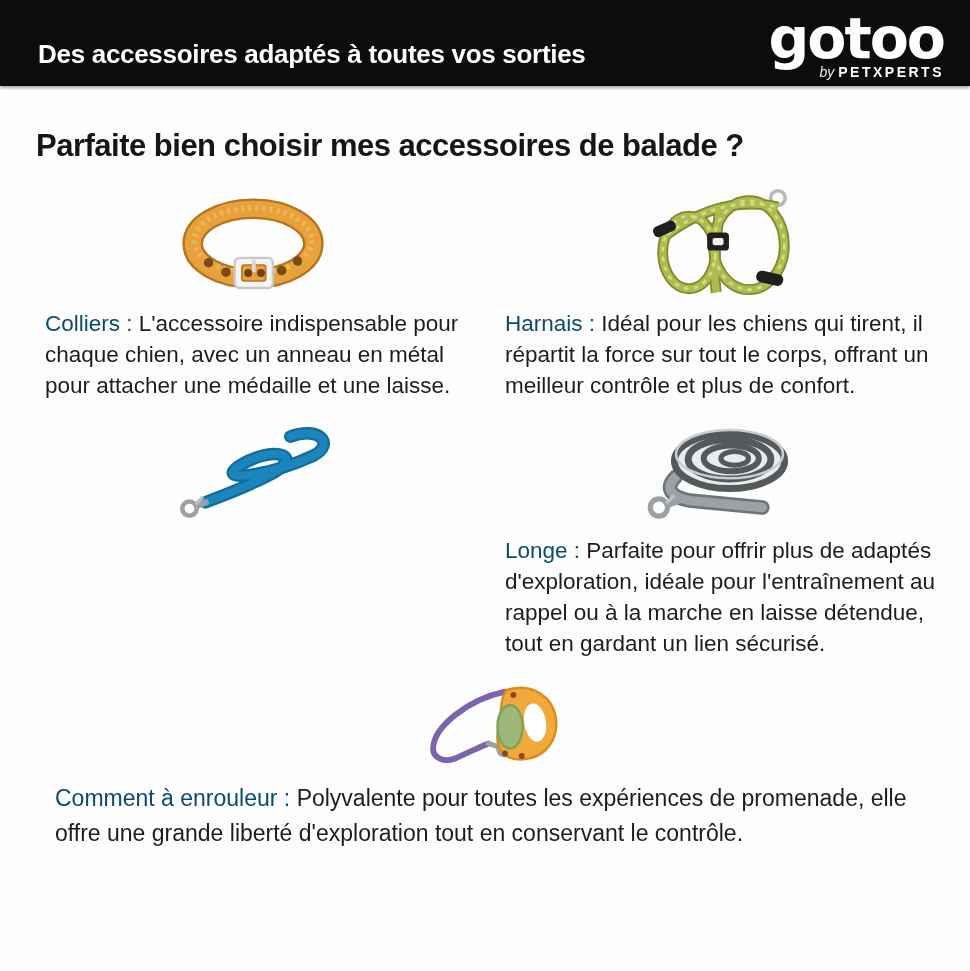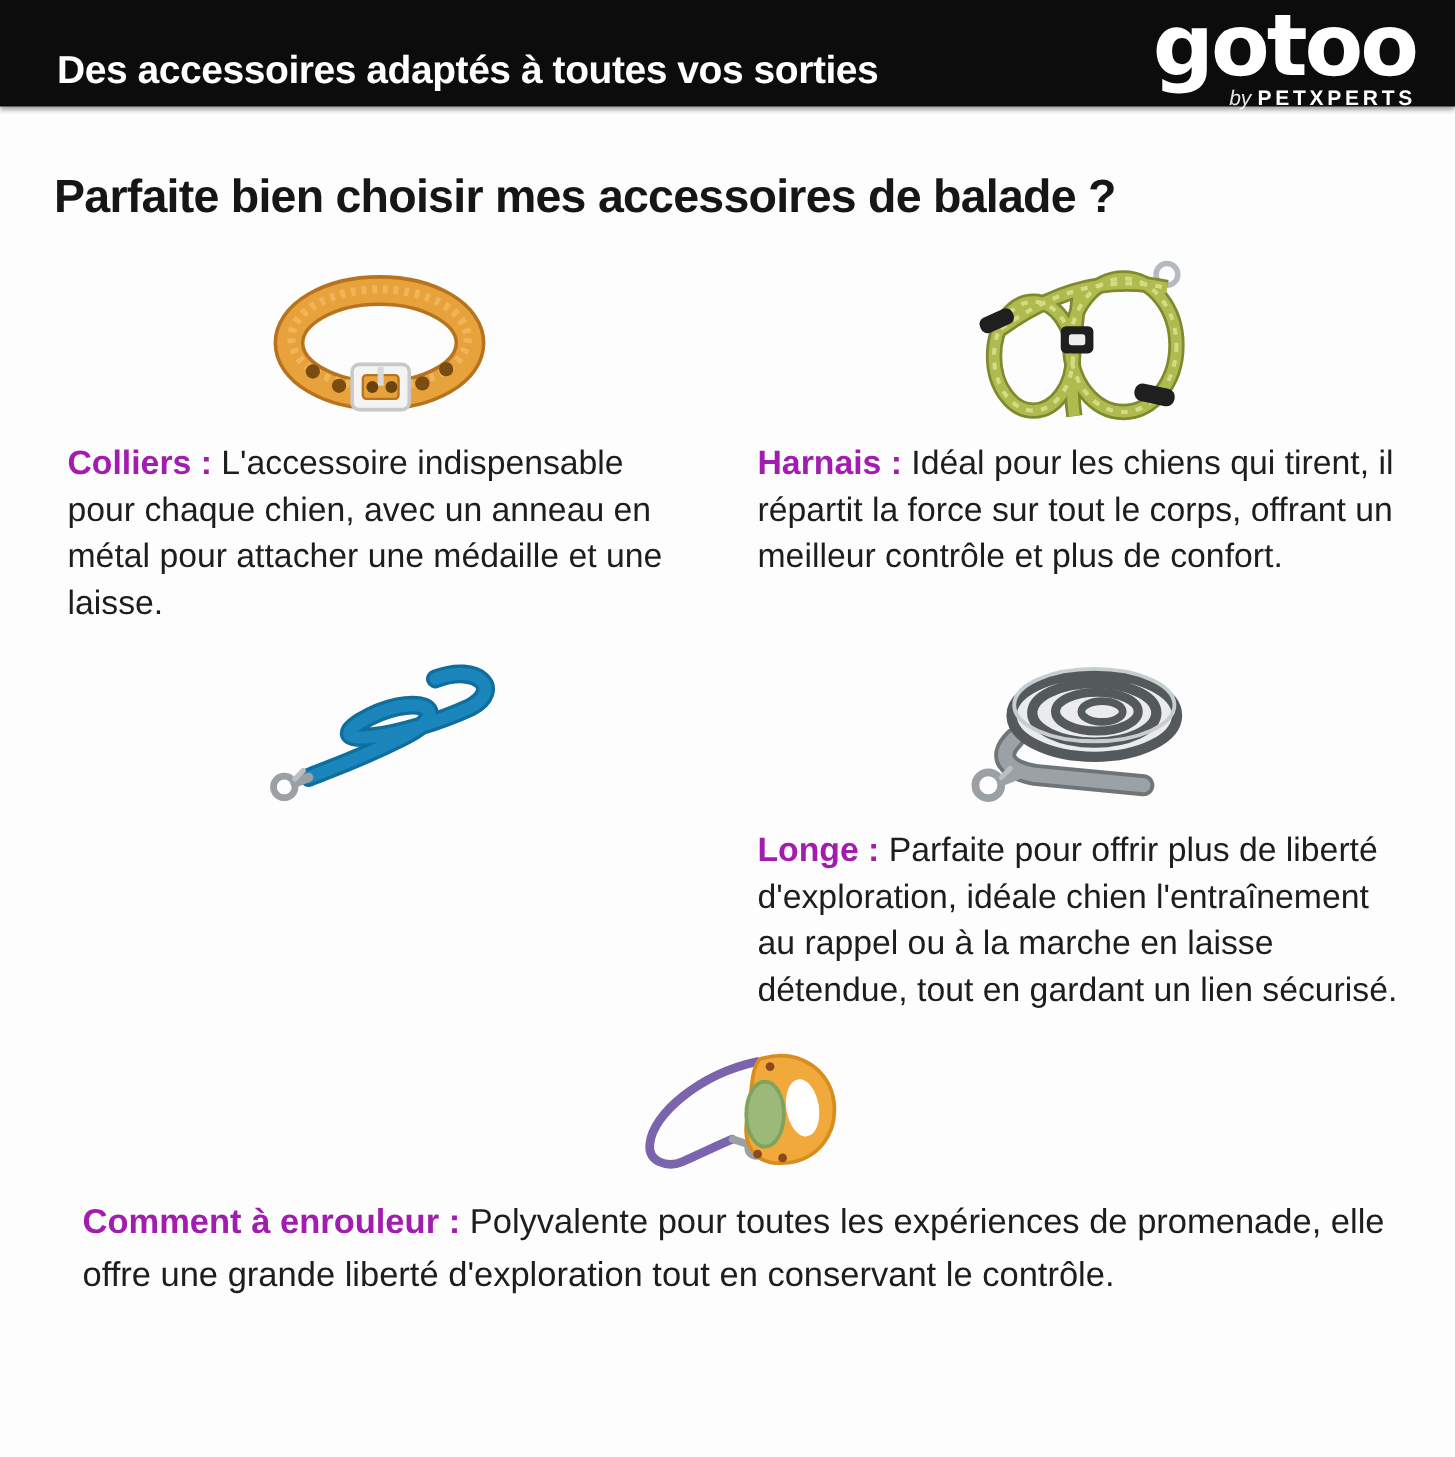--- a/index.html
+++ b/index.html
@@ -4,21 +4,21 @@
 <style>
   html,body { margin:0; padding:0; }
   body {
     width:970px; height:971px;
     background:#fdfdfd;
     font-family:"Liberation Sans", sans-serif;
     color:#1c1c1c;
     overflow:hidden;
   }
   .banner {
-    height:71px; background:#0c0c0c;
+    height:86px; background:#0c0c0c;
     display:flex; align-items:center;
     padding:0 26px 0 38px; box-sizing:border-box;
     box-shadow:0 2px 3px rgba(0,0,0,.35);
   }
   .tagline {
     color:#fff; font-size:26px; font-weight:700;
     letter-spacing:-0.3px; margin-top:22px; white-space:nowrap;
   }
   .logo-block { margin-left:auto; text-align:right; color:#fff; margin-top:4px; }
   .logo-name {
@@ -41,21 +41,21 @@
   .cell.right { padding:0 28px 0 20px; }
   .icon-box {
     height:118px; display:flex; justify-content:center; align-items:flex-end;
     margin-top:14px;
   }
   .icon-box.row2 { height:112px; margin-top:10px; }
   .cell p, .bottom p {
     margin:12px 0 0 0;
     font-size:22.5px; line-height:31px; color:#1d1d1d;
   }
-  .sec-heading { font-weight:700; color:#a21caf; }
+  .sec-heading { font-weight:400; color:#0c4a6e; }
   .sec-heading.block { display:block; }
   .bottom-icon-box { height:96px; display:flex; justify-content:center; align-items:flex-end; margin-top:16px; }
   .bottom { padding:0 45px 0 55px; }
   .bottom p { font-size:23px; line-height:35px; margin-top:10px; }
   svg { display:block; }
 </style>
 </head>
 <body>
 
 <div class="banner">
@@ -145,21 +145,21 @@
         <ellipse cx="114" cy="55" rx="32" ry="15" fill="none" stroke="#54595c" stroke-width="7"></ellipse>
         <ellipse cx="118" cy="55" rx="16" ry="8" fill="none" stroke="#54595c" stroke-width="6"></ellipse>
         <ellipse cx="112" cy="50" rx="62" ry="28" fill="none" stroke="#c8cdd0" stroke-width="3"></ellipse>
         <line x1="52" y1="104" x2="42" y2="108" stroke="#9aa0a4" stroke-width="8" stroke-linecap="round"></line>
         <circle cx="30" cy="112" r="10" fill="none" stroke="#9aa0a4" stroke-width="6"></circle>
         <path d="M 40 106 l 7 -7" stroke="#b9bfc4" stroke-width="4" stroke-linecap="round"></path>
       </svg>
     </div>
     <p>
       <span class="sec-heading">Longe :</span>
-      <span>Parfaite pour offrir plus de liberté d'exploration, idéale chien l'entraînement au rappel ou à la marche en laisse détendue, tout en gardant un lien sécurisé.</span>
+      <span>Parfaite pour offrir plus de adaptés d'exploration, idéale pour l'entraînement au rappel ou à la marche en laisse détendue, tout en gardant un lien sécurisé.</span>
     </p>
   </div>
 </div>
 
 <div class="bottom">
   <div class="bottom-icon-box">
     <svg width="180" height="96" viewBox="0 0 200 115">
       <path d="M 118 20 C 72 30 34 62 32 86 C 30 100 46 105 58 100 C 74 93 88 86 98 82" fill="none" stroke="#7c63ae" stroke-width="7" stroke-linecap="round"></path>
       <line x1="98" y1="82" x2="110" y2="86" stroke="#9aa0a4" stroke-width="6" stroke-linecap="round"></line>
       <circle cx="117" cy="89" r="7" fill="none" stroke="#9aa0a4" stroke-width="5"></circle>

